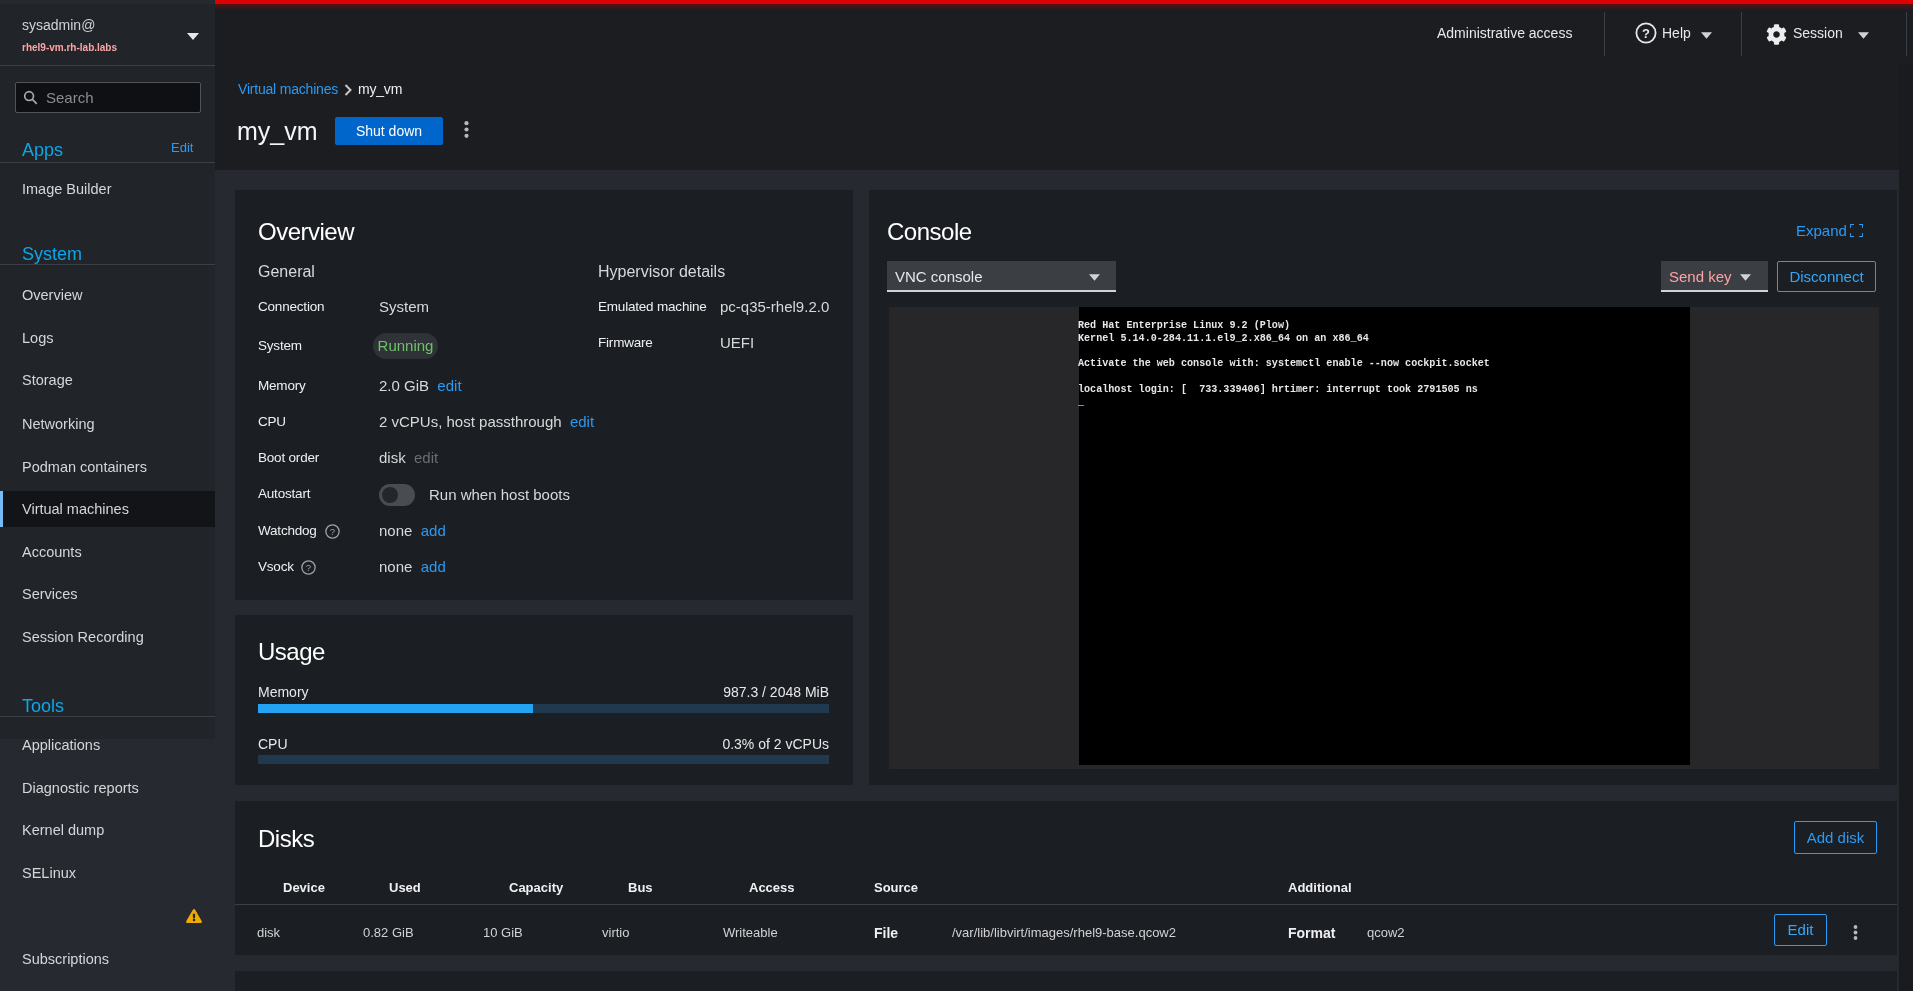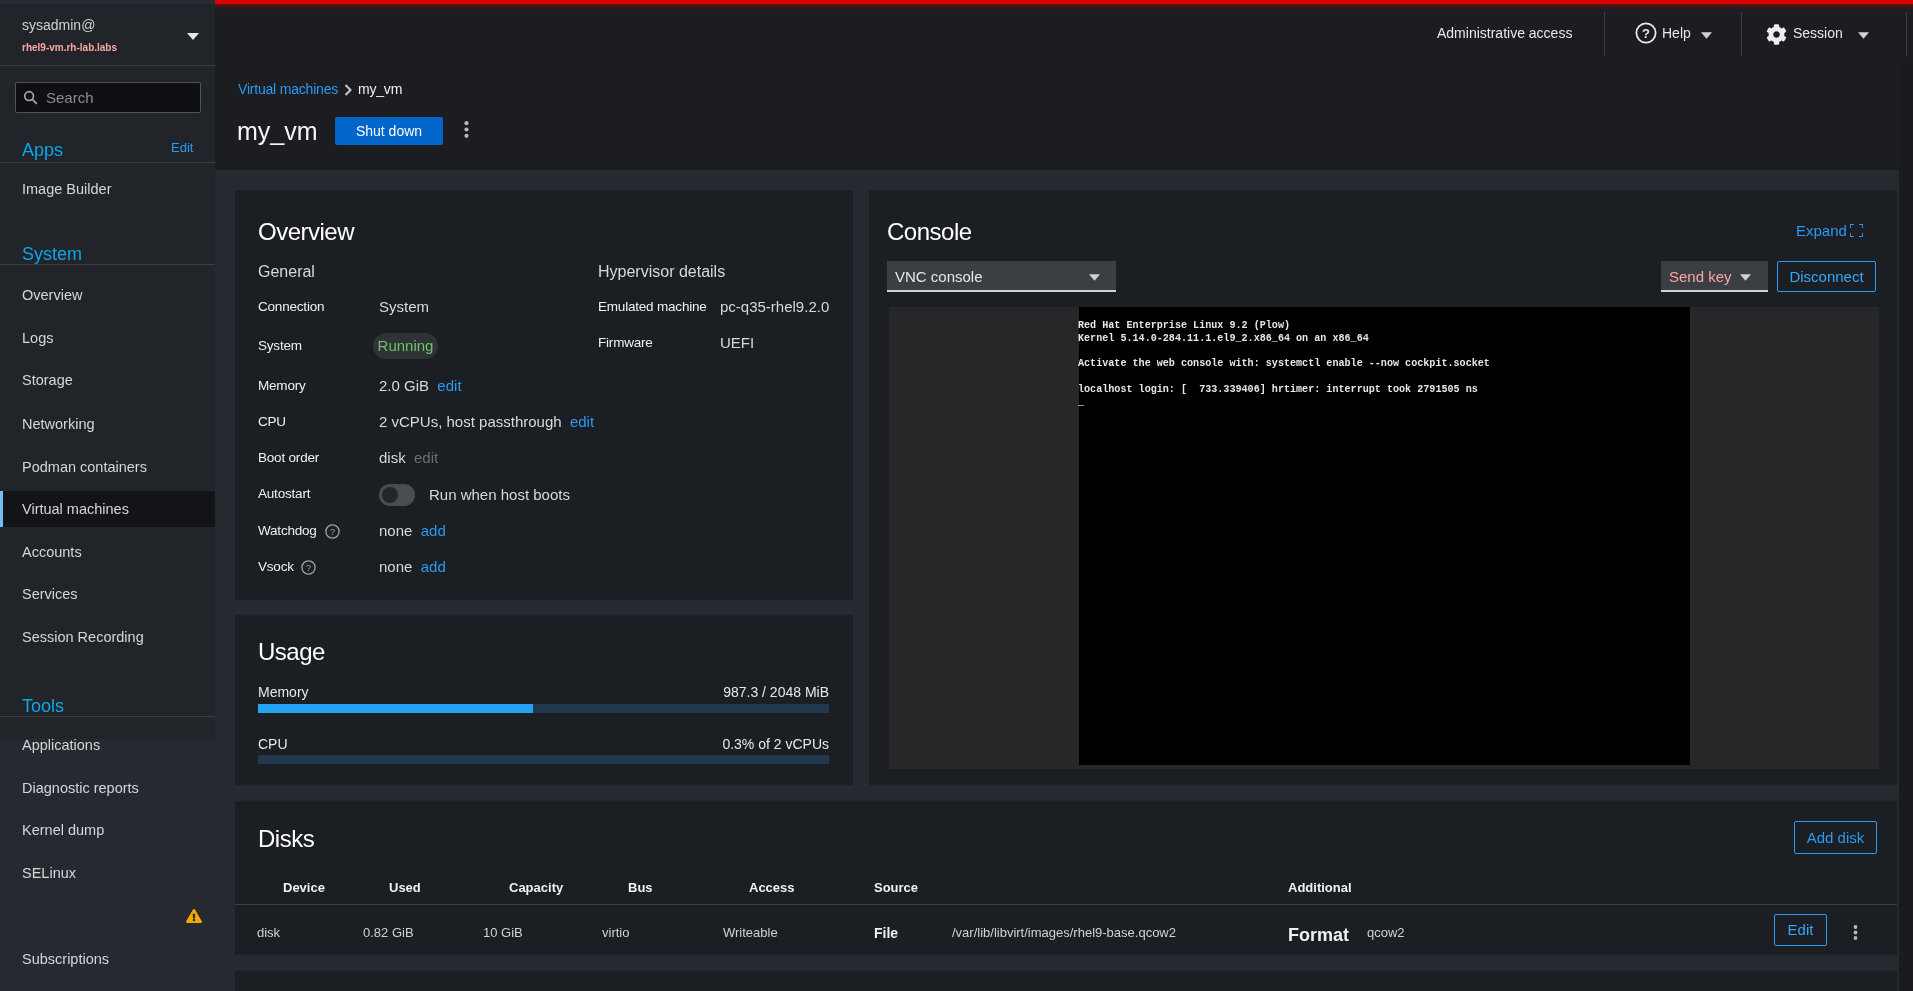--- a/index.html
+++ b/index.html
@@ -218,21 +218,21 @@
     <div class="abs th" style="left:613px;top:79px">Source</div>
     <div class="abs th" style="left:1027px;top:79px">Additional</div>
     <div class="abs" style="left:0;top:103px;width:1662px;height:1px;background:#3c4046"></div>
     <div class="abs td" style="left:22px;top:124px">disk</div>
     <div class="abs td" style="left:128px;top:124px">0.82 GiB</div>
     <div class="abs td" style="left:248px;top:124px">10 GiB</div>
     <div class="abs td" style="left:367px;top:124px">virtio</div>
     <div class="abs td" style="left:488px;top:124px">Writeable</div>
     <div class="abs th" style="left:613px;top:124px;font-size:14px">File</div>
     <div class="abs td" style="left:717px;top:124px">/var/lib/libvirt/images/rhel9-base.qcow2</div>
-    <div class="abs th" style="left:1027px;top:124px;font-size:18px">Format</div>
+    <div class="abs th" style="left:1027px;top:124px;font-size:14px">Format</div>
     <div class="abs td" style="left:1132px;top:124px">qcow2</div>
     <div class="abs btn-outline" style="left:1539px;top:113px;width:53px;height:32px;line-height:30px;color:#37a6f8">Edit</div>
     <svg class="abs" style="left:1618px;top:124px" width="5" height="15" viewBox="0 0 5 15">
         <circle cx="2.5" cy="2" r="1.9" fill="#b6b8ba"></circle>
         <circle cx="2.5" cy="7.5" r="1.9" fill="#b6b8ba"></circle>
         <circle cx="2.5" cy="13" r="1.9" fill="#b6b8ba"></circle>
       </svg>
   </div>
 
   <div class="abs card" id="card-next"></div>

